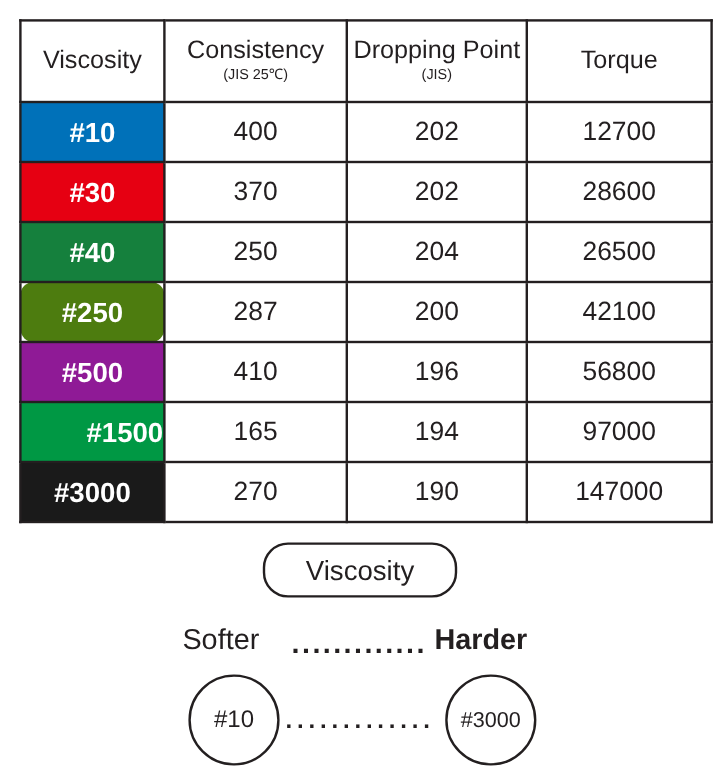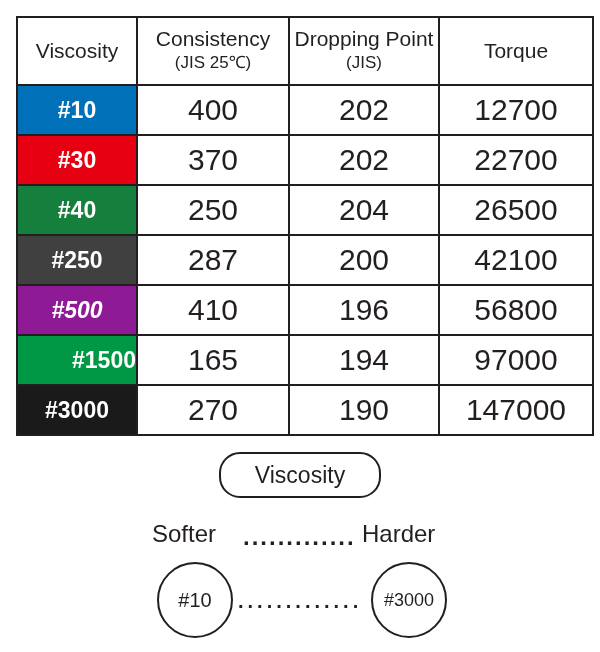--- a/index.html
+++ b/index.html
@@ -44,36 +44,36 @@
     height: 66px;
   }
   .hdr-main {
     display: block;
     font-size: 21px;
     line-height: 1.05;
     color: #231f20;
   }
   .hdr-sub {
     display: block;
-    font-size: 17px;
+    font-size: 12px;
     line-height: 1.4;
     color: #231f20;
     margin-top: 1px;
   }
   tbody tr {
     height: 50px;
   }
   td.swatch {
     font-size: 23px;
     font-weight: bold;
     color: #ffffff;
     letter-spacing: 0px;
   }
   td.val {
-    font-size: 30px;
+    font-size: 22px;
     color: #231f20;
     background: #ffffff;
   }
 
   
   .legend {
     position: absolute;
     left: 0;
     top: 452px;
     width: 600px;
@@ -106,21 +106,21 @@
     top: 0;
     font-size: 24px;
     font-weight: normal;
     color: #231f20;
   }
   .scale-labels .harder {
     position: absolute;
     left: 362px;
     top: 0;
     font-size: 24px;
-    font-weight: normal;
+    font-weight: bold;
     color: #231f20;
   }
   .scale-labels .dots-top {
     position: absolute;
     left: 243px;
     top: 3px;
     width: 112px;
     text-align: center;
     font-size: 24px;
     font-weight: bold;
@@ -198,36 +198,36 @@
         <tr>
           <td class="swatch" style="background-color: rgb(0, 113, 185);">#10</td>
           <td class="val">400</td>
           <td class="val">202</td>
           <td class="val">12700</td>
         </tr>
         <tr>
           <td class="swatch" style="background-color: rgb(230, 0, 18);">#30</td>
           <td class="val">370</td>
           <td class="val">202</td>
-          <td class="val">22700</td>
+          <td class="val">28600</td>
         </tr>
         <tr>
           <td class="swatch" style="background-color: #15803d;">#40</td>
           <td class="val">250</td>
           <td class="val">204</td>
           <td class="val">26500</td>
         </tr>
         <tr>
-          <td class="swatch" style="background-color: #404040;">#250</td>
+          <td class="swatch" style="background-color: #4d7c0f; border-radius: 11px;">#250</td>
           <td class="val">287</td>
           <td class="val">200</td>
           <td class="val">42100</td>
         </tr>
         <tr>
-          <td class="swatch" style="background-color: rgb(143, 26, 150); font-style: italic;">#500</td>
+          <td class="swatch" style="background-color: rgb(143, 26, 150);">#500</td>
           <td class="val">410</td>
           <td class="val">196</td>
           <td class="val">56800</td>
         </tr>
         <tr>
           <td class="swatch" style="background-color: rgb(0, 152, 68); text-align: right;">#1500</td>
           <td class="val">165</td>
           <td class="val">194</td>
           <td class="val">97000</td>
         </tr>

